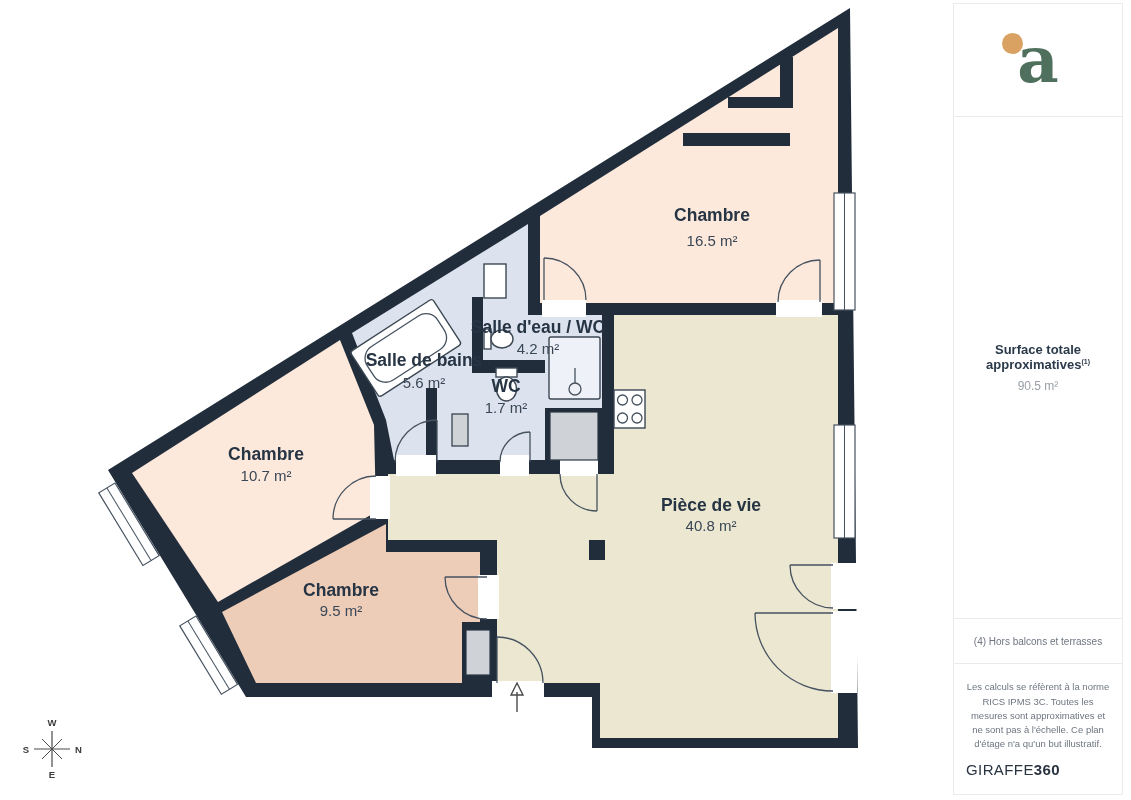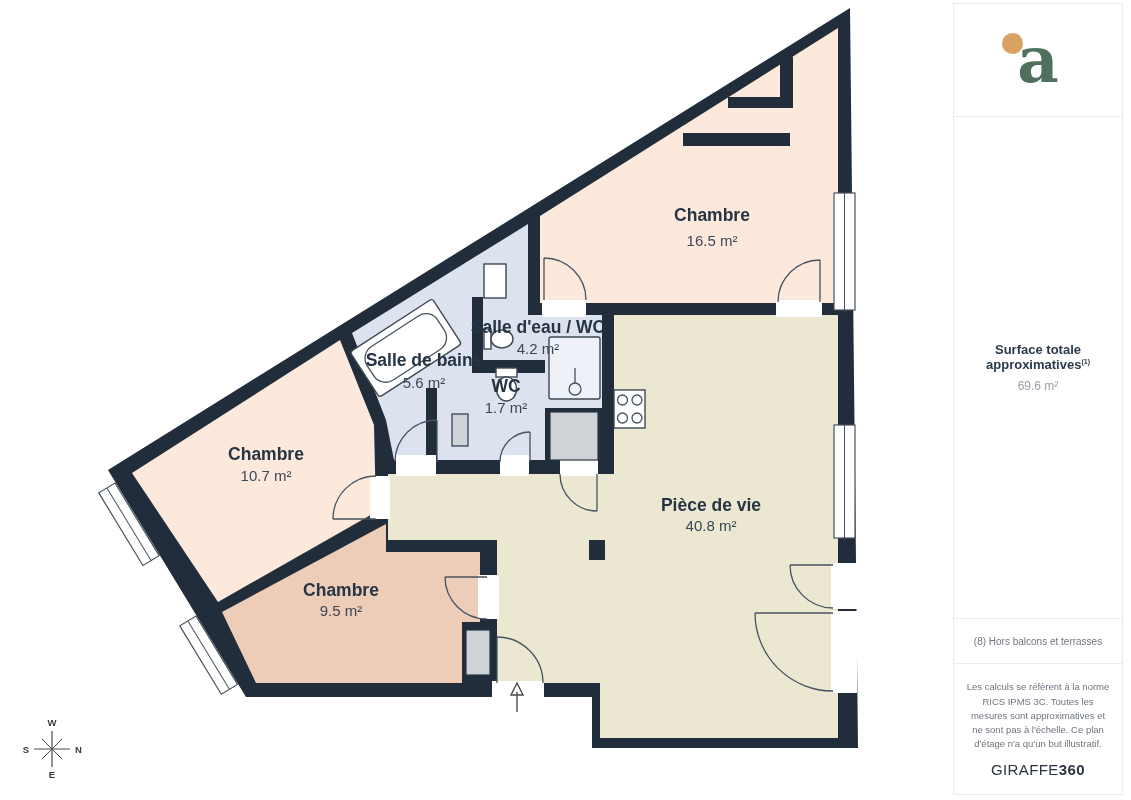--- a/index.html
+++ b/index.html
@@ -19,21 +19,21 @@
   .logo-box{height:112px;border-bottom:1px solid #ebebeb;display:flex;align-items:center;justify-content:center;}
   .logo{position:relative;display:inline-block;}
   .logo-a{font-family:"DejaVu Serif","Liberation Serif",serif;font-weight:bold;font-size:64px;line-height:1;color:#50705e;}
   .logo-dot{position:absolute;left:-15px;top:5px;width:21px;height:21px;border-radius:50%;background:#d9a262;}
   .surface-box{flex:1;border-bottom:1px solid #ebebeb;display:flex;flex-direction:column;align-items:center;justify-content:center;text-align:center;padding:0 8px;}
   .surface-title{font-size:13px;font-weight:bold;color:#2b3a4a;}
   .surface-title sup{font-size:7px;}
   .surface-value{font-size:12px;color:#9aa0a8;margin-top:7px;}
   .footnote-box{height:44px;border-bottom:1px solid #ebebeb;display:flex;align-items:center;justify-content:center;}
   .footnote{font-size:10px;color:#6e7580;}
-  .disclaimer-box{height:118px;display:flex;flex-direction:column;align-items:center;justify-content:center;text-align:center;padding:6px 12px;}
+  .disclaimer-box{height:118px;display:flex;flex-direction:column;align-items:flex-start;justify-content:center;text-align:center;padding:6px 12px;}
   .disclaimer{font-size:9.5px;line-height:1.5;color:#6e7580;}
   .brand{margin-top:9px;font-size:15px;color:#2a3440;letter-spacing:.4px;}
   .brand b{font-weight:bold;}
 </style>
 </head>
 <body>
 
 <div id="stage">
 
   <svg class="plan" width="953" height="800" viewBox="0 0 953 800">
@@ -179,23 +179,23 @@
 
   <div class="sidebar">
     <div class="logo-box">
       <div class="logo">
         <span class="logo-dot"></span>
         <span class="logo-a">a</span>
       </div>
     </div>
     <div class="surface-box">
       <div class="surface-title"><span>Surface totale approximatives</span><sup>(1)</sup></div>
-      <div class="surface-value">69.6 m²</div>
+      <div class="surface-value">90.5 m²</div>
     </div>
     <div class="footnote-box">
-      <div class="footnote">(8) Hors balcons et terrasses</div>
+      <div class="footnote">(4) Hors balcons et terrasses</div>
     </div>
     <div class="disclaimer-box">
       <div class="disclaimer">Les calculs se réfèrent à la norme RICS IPMS 3C. Toutes les mesures sont approximatives et ne sont pas à l'échelle. Ce plan d'étage n'a qu'un but illustratif.</div>
       <div class="brand"><span>GIRAFFE</span><b>360</b></div>
     </div>
   </div>
 </div>
 
 </body></html>

